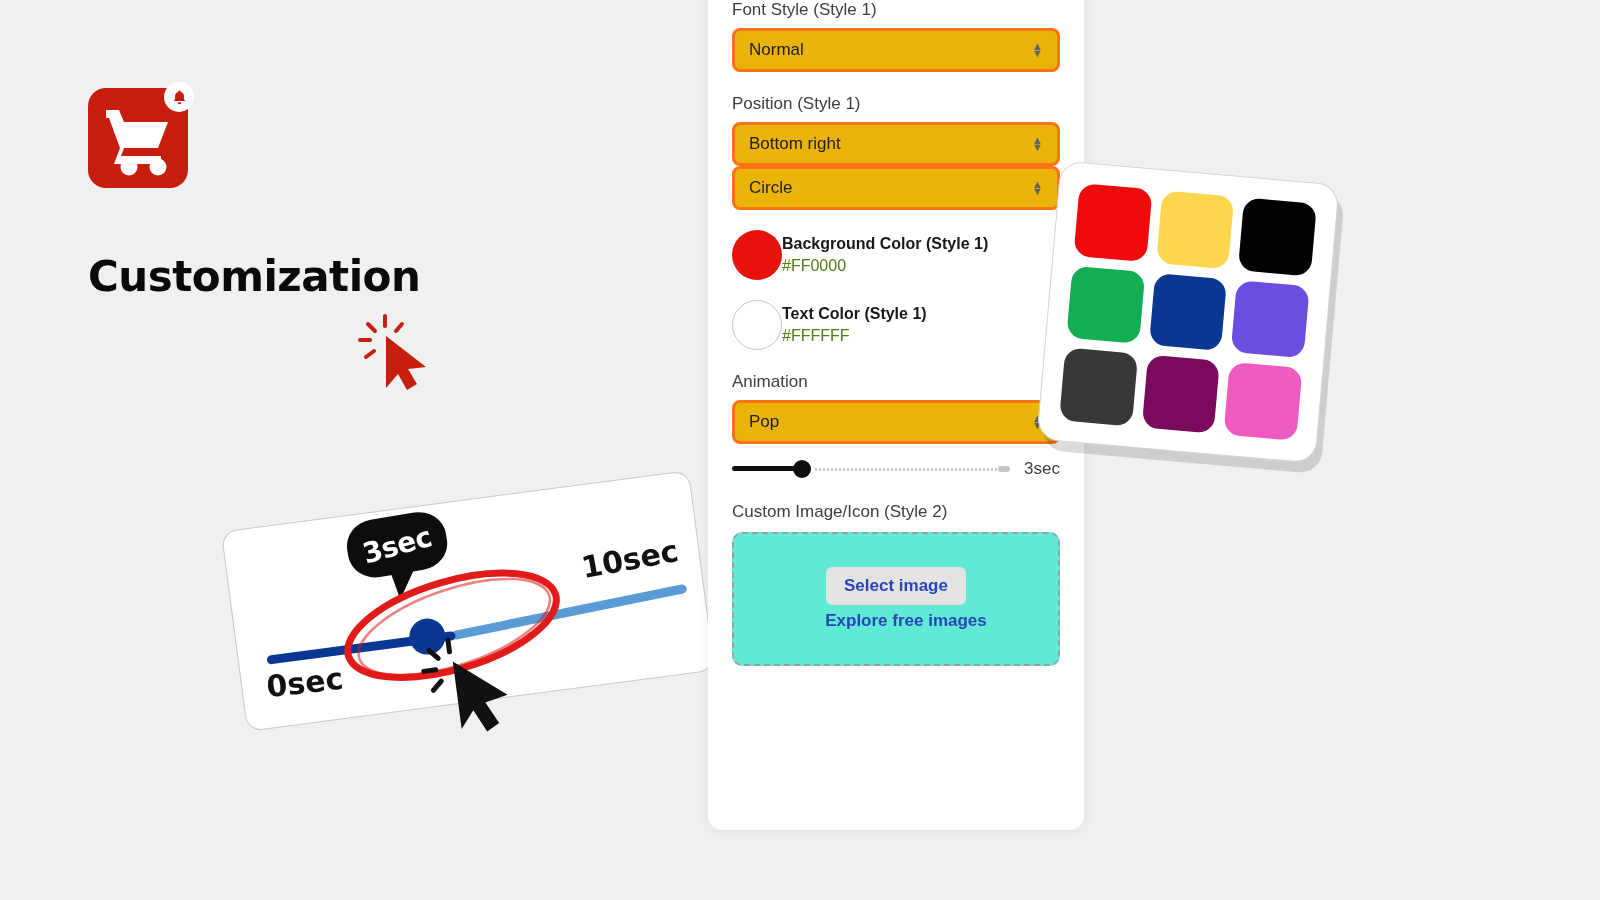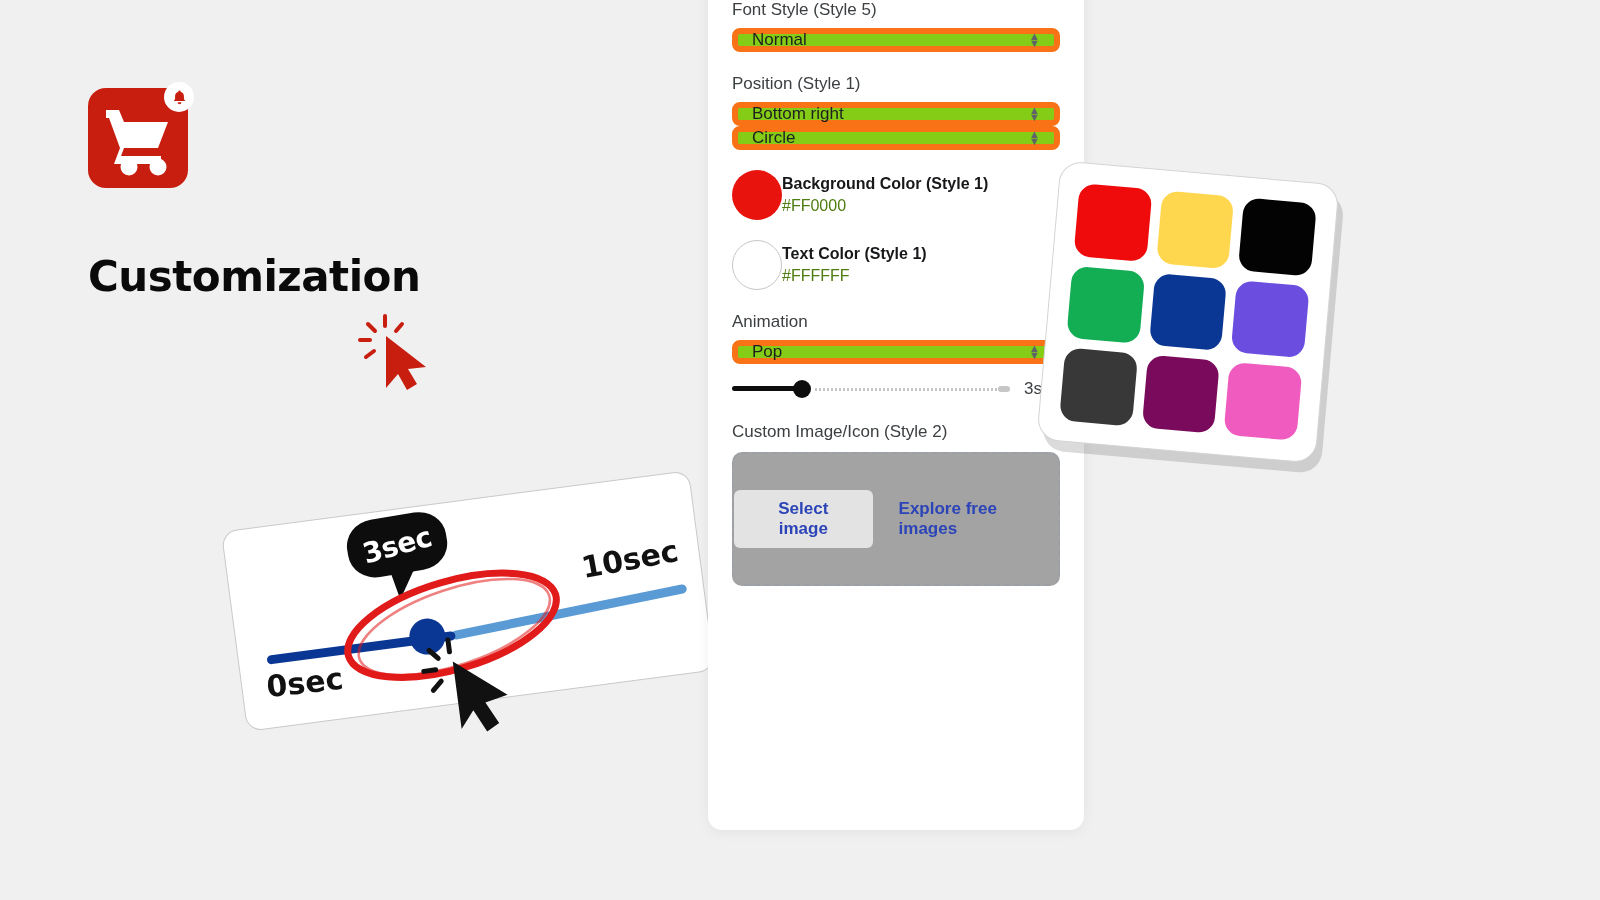--- a/index.html
+++ b/index.html
@@ -79,22 +79,22 @@
     background:#ffffff;border-radius:14px;
     box-shadow:0 2px 14px rgba(0,0,0,.06);
   }
   #settings-panel .inner{padding:14px 24px 0 24px;}
   .field-label{
     font-size:17px;color:#3c4043;margin:22px 0 8px 0;
     font-family:"Liberation Sans",sans-serif;
   }
   .field-label.first{margin-top:16px;}
   .select-box{
-    position:relative;height:24px;border:6px solid #f97316;border-radius:8px;
-    background:#84cc16;display:flex;align-items:center;padding:0 14px;
+    position:relative;height:44px;border:3px solid #f97316;border-radius:8px;
+    background:#eab308;display:flex;align-items:center;padding:0 14px;
     font-size:17px;color:#1f1f1f;box-sizing:border-box;
   }
   .select-box .chev{
     position:absolute;right:14px;top:50%;transform:translateY(-50%);
     display:flex;flex-direction:column;line-height:7px;color:#5f6368;font-size:11px;
   }
   .color-row{display:flex;align-items:center;margin-top:20px;}
   .swatch-circle{width:50px;height:50px;border-radius:50%;flex:0 0 auto;}
   .swatch-circle.bordered{border:1px solid #c6c6c6;box-sizing:border-box;}
   .color-name{font-size:16px;font-weight:bold;color:#17181a;line-height:1.35;}
@@ -109,22 +109,22 @@
     background:repeating-linear-gradient(to right,#c6c6c6 0 2px,transparent 2px 4px);
   }
   .slider-rest:after{
     content:"";position:absolute;right:-8px;top:-1.5px;width:12px;height:6px;
     background:#c6c6c6;border-radius:3px;
   }
   .slider-value{font-size:17px;color:#3c4043;white-space:nowrap;}
 
   .dropzone{
     margin-top:10px;border:2px dashed #9aa0a6;border-radius:10px;
-    background:#a3a3a3;height:130px;
-    display:flex;align-items:center;justify-content:center;gap:6px;
+    background:#5eead4;height:130px;
+    display:flex;flex-direction:column;align-items:center;justify-content:center;gap:6px;
   }
   .select-image-btn{
     background:#e3e3e3;border:none;border-radius:6px;padding:9px 18px;
     font-size:17px;font-weight:bold;color:#2b44b8;cursor:pointer;
     font-family:"Liberation Sans",sans-serif;
   }
   .explore-link{
     font-size:17px;font-weight:bold;color:#2b44b8;text-decoration:none;cursor:pointer;margin-left:20px;
   }
 
@@ -195,21 +195,21 @@
         <line x1="6" y1="36" x2="18" y2="36"></line>
         <line x1="13" y1="56" x2="22" y2="48"></line>
       </g>
       <path d="M36 30 L36 98 L50 81 L61 104 L74 97 L63 75 L86 70 Z" fill="#111111"></path>
     </svg>
   </div>
 
   <div id="settings-panel">
     <div class="inner">
 
-      <div class="field-label first">Font Style (Style 5)</div>
+      <div class="field-label first">Font Style (Style 1)</div>
       <div class="select-box">
         <span>Normal</span>
         <span class="chev">
             <span>▲</span>
             <span>▼</span>
           </span>
       </div>
 
       <div class="field-label">Position (Style 1)</div>
       <div class="select-box">

